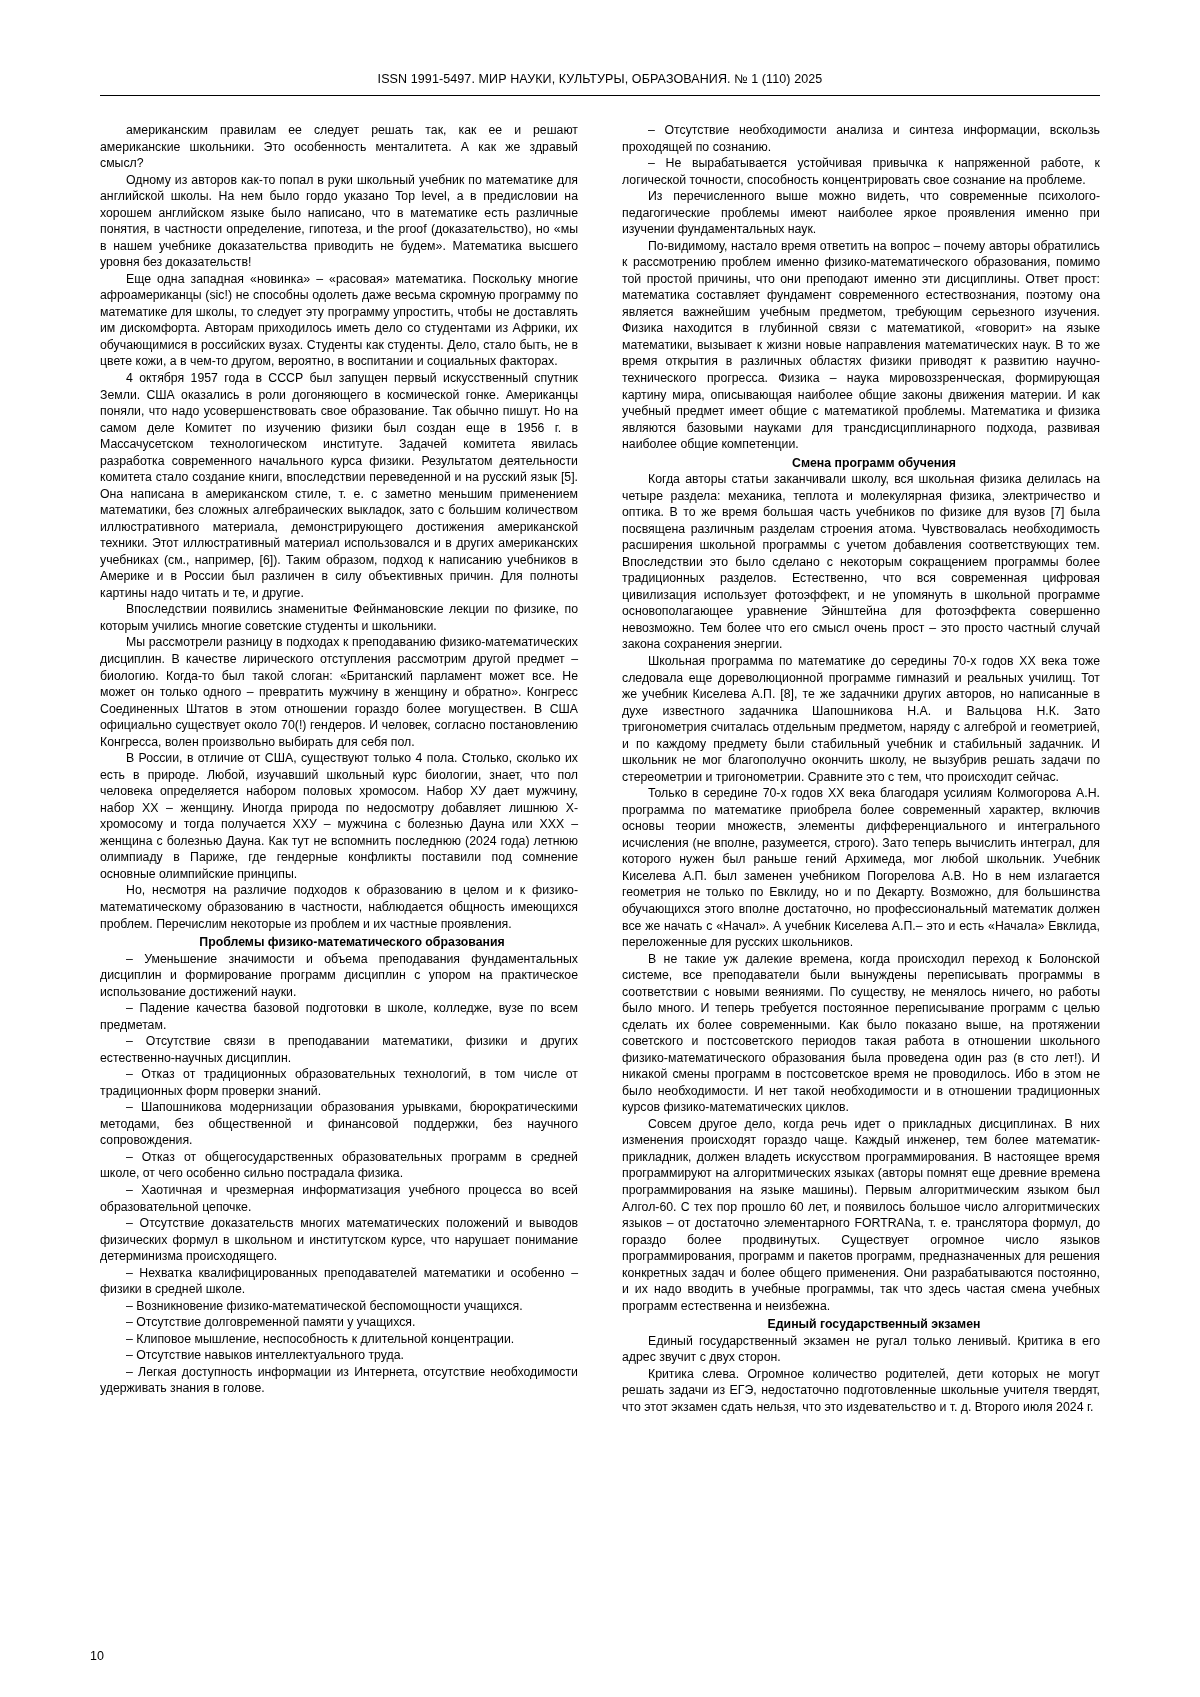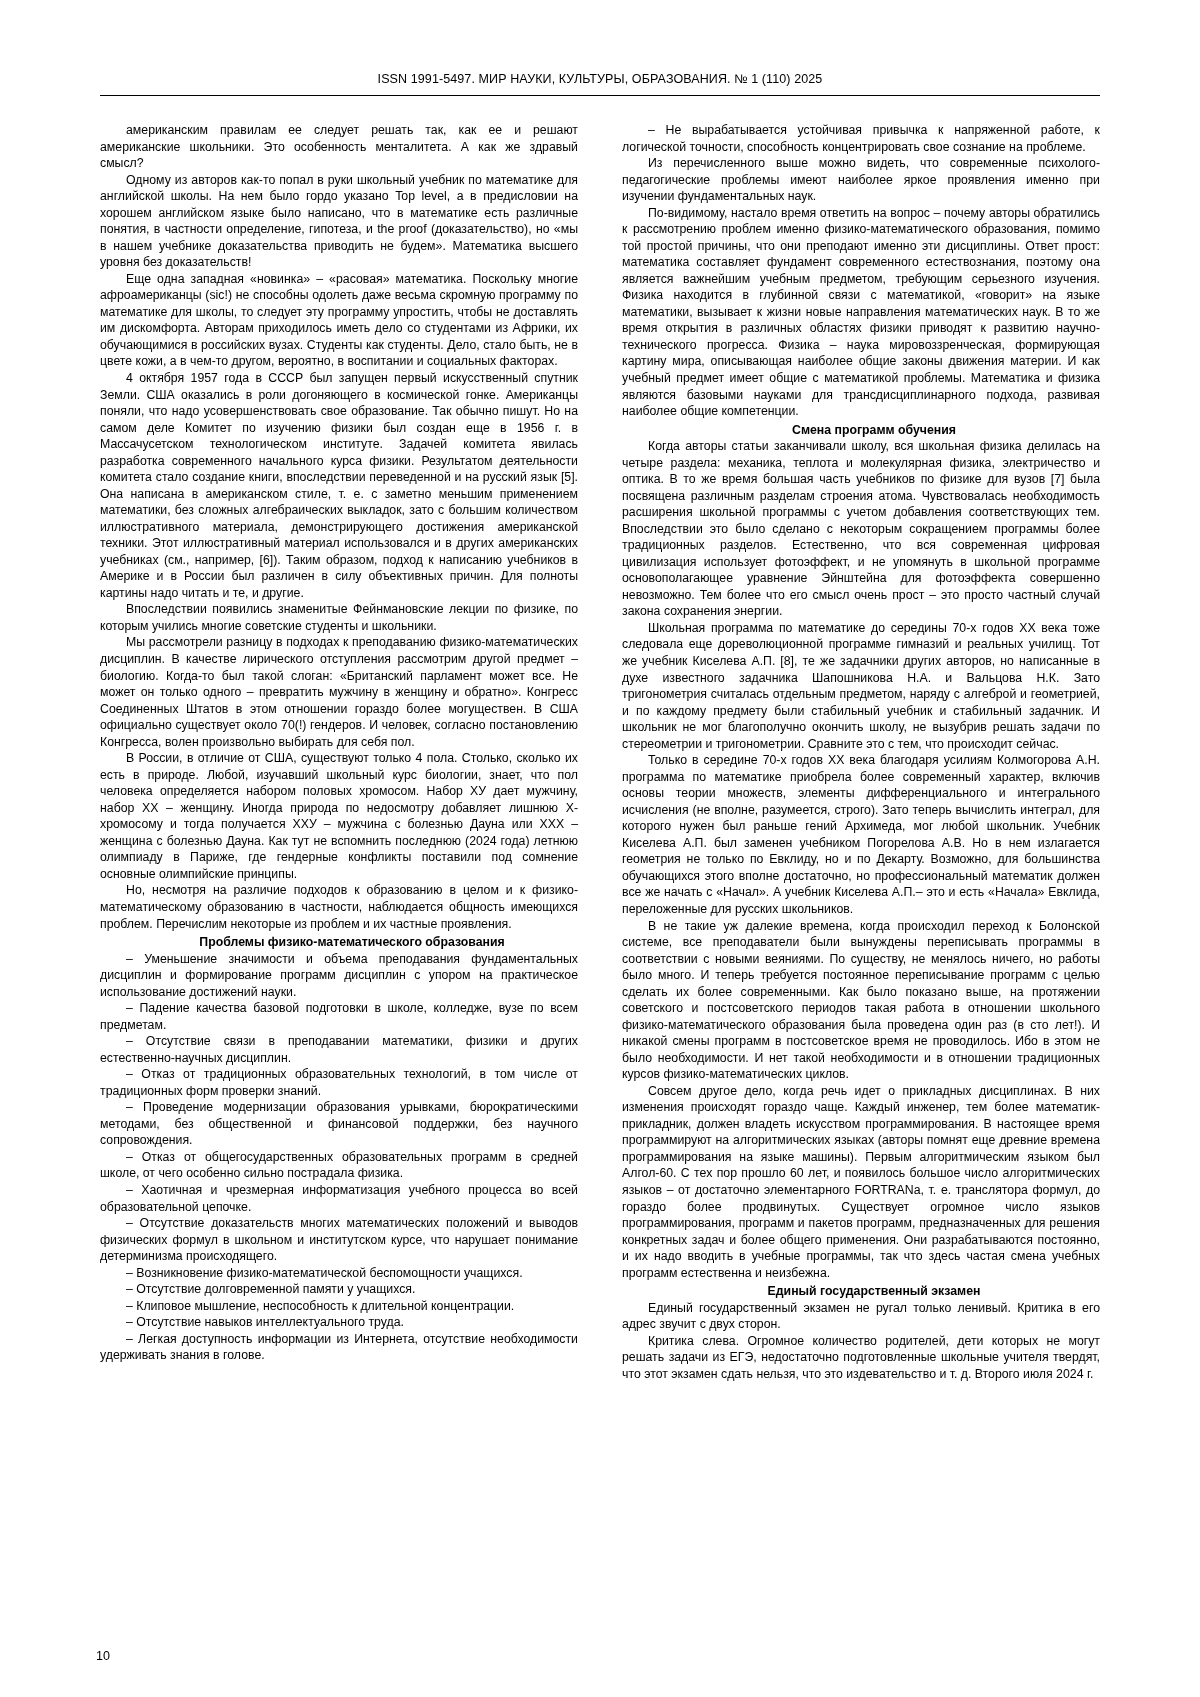--- a/index.html
+++ b/index.html
@@ -47,21 +47,21 @@
   }
   h3.sub {
     font-size: 12.3px;
     font-weight: bold;
     margin: 2px 0 0 0;
     text-indent: 26px;
     text-align: center;
   }
   .folio {
     position: absolute;
-    left: 96px;
+    left: 90px;
     bottom: 34px;
     font-size: 12.5px;
   }
 </style>
 </head>
 <body>
 
 <div class="page">
 
   <div class="running-head">ISSN 1991-5497. МИР НАУКИ, КУЛЬТУРЫ, ОБРАЗОВАНИЯ.  № 1 (110) 2025</div>
@@ -74,31 +74,33 @@
         <p>4 октября 1957 года в СССР был запущен первый искусственный спутник Земли. США оказались в роли догоняющего в космической гонке. Американцы поняли, что надо усовершенствовать свое образование. Так обычно пишут. Но на самом деле Комитет по изучению физики был создан еще в 1956 г. в Массачусетском технологическом институте. Задачей комитета явилась разработка современного начального курса физики. Результатом деятельности комитета стало создание книги, впоследствии переведенной и на русский язык [5]. Она написана в американском стиле, т. е. с заметно меньшим применением математики, без сложных алгебраических выкладок, зато с большим количеством иллюстративного материала, демонстрирующего достижения американской техники. Этот иллюстративный материал использовался и в других американских учебниках (см., например, [6]). Таким образом, подход к написанию учебников в Америке и в России был различен в силу объективных причин. Для полноты картины надо читать и те, и другие.</p>
         <p>Впоследствии появились знаменитые Фейнмановские лекции по физике, по которым учились многие советские студенты и школьники.</p>
         <p>Мы рассмотрели разницу в подходах к преподаванию физико-математических дисциплин. В качестве лирического отступления рассмотрим другой предмет – биологию. Когда-то был такой слоган: «Британский парламент может все. Не может он только одного – превратить мужчину в женщину и обратно». Конгресс Соединенных Штатов в этом отношении гораздо более могуществен. В США официально существует около 70(!) гендеров. И человек, согласно постановлению Конгресса, волен произвольно выбирать для себя пол.</p>
         <p>В России, в отличие от США, существуют только 4 пола. Столько, сколько их есть в природе. Любой, изучавший школьный курс биологии, знает, что пол человека определяется набором половых хромосом. Набор ХУ дает мужчину, набор ХХ – женщину. Иногда природа по недосмотру добавляет лишнюю Х-хромосому и тогда получается ХХУ – мужчина с болезнью Дауна или ХХХ – женщина с болезнью Дауна. Как тут не вспомнить последнюю (2024 года) летнюю олимпиаду в Париже, где гендерные конфликты поставили под сомнение основные олимпийские принципы.</p>
         <p>Но, несмотря на различие подходов к образованию в целом и к физико-математическому образованию в частности, наблюдается общность имеющихся проблем. Перечислим некоторые из проблем и их частные проявления.</p>
         <h3 class="sub">Проблемы физико-математического образования</h3>
         <p>– Уменьшение значимости и объема преподавания фундаментальных дисциплин и формирование программ дисциплин с упором на практическое использование достижений науки.</p>
         <p>– Падение качества базовой подготовки в школе, колледже, вузе по всем предметам.</p>
         <p>– Отсутствие связи в преподавании математики, физики и других естественно-научных дисциплин.</p>
         <p>– Отказ от традиционных образовательных технологий, в том числе от традиционных форм проверки знаний.</p>
-        <p>– Проведение модернизации образования урывками, бюрократическими методами, без общественной и финансовой поддержки, без научного сопровождения.</p>
+        <p>– Шапошникова модернизации образования урывками, бюрократическими методами, без общественной и финансовой поддержки, без научного сопровождения.</p>
         <p>– Отказ от общегосударственных образовательных программ в средней школе, от чего особенно сильно пострадала физика.</p>
         <p>– Хаотичная и чрезмерная информатизация учебного процесса во всей образовательной цепочке.</p>
         <p>– Отсутствие доказательств многих математических положений и выводов физических формул в школьном и институтском курсе, что нарушает понимание детерминизма происходящего.</p>
+        <p>– Нехватка квалифицированных преподавателей математики и особенно – физики в средней школе.</p>
         <p>– Возникновение физико-математической беспомощности учащихся.</p>
         <p>– Отсутствие долговременной памяти у учащихся.</p>
         <p>– Клиповое мышление, неспособность к длительной концентрации.</p>
         <p>– Отсутствие навыков интеллектуального труда.</p>
         <p>– Легкая доступность информации из Интернета, отсутствие необходимости удерживать знания в голове.</p>
       </div>
     <div class="col" id="col-right">
+        <p>– Отсутствие необходимости анализа и синтеза информации, вскользь проходящей по сознанию.</p>
         <p>– Не вырабатывается устойчивая привычка к напряженной работе, к логической точности, способность концентрировать свое сознание на проблеме.</p>
         <p>Из перечисленного выше можно видеть, что современные психолого-педагогические проблемы имеют наиболее яркое проявления именно при изучении фундаментальных наук.</p>
         <p>По-видимому, настало время ответить на вопрос – почему авторы обратились к рассмотрению проблем именно физико-математического образования, помимо той простой причины, что они преподают именно эти дисциплины. Ответ прост: математика составляет фундамент современного естествознания, поэтому она является важнейшим учебным предметом, требующим серьезного изучения. Физика находится в глубинной связи с математикой, «говорит» на языке математики, вызывает к жизни новые направления математических наук. В то же время открытия в различных областях физики приводят к развитию научно-технического прогресса. Физика – наука мировоззренческая, формирующая картину мира, описывающая наиболее общие законы движения материи. И как учебный предмет имеет общие с математикой проблемы. Математика и физика являются базовыми науками для трансдисциплинарного подхода, развивая наиболее общие компетенции.</p>
         <h3 class="sub">Смена программ обучения</h3>
         <p>Когда авторы статьи заканчивали школу, вся школьная физика делилась на четыре раздела: механика, теплота и молекулярная физика, электричество и оптика. В то же время большая часть учебников по физике для вузов [7] была посвящена различным разделам строения атома. Чувствовалась необходимость расширения школьной программы с учетом добавления соответствующих тем. Впоследствии это было сделано с некоторым сокращением программы более традиционных разделов. Естественно, что вся современная цифровая цивилизация использует фотоэффект, и не упомянуть в школьной программе основополагающее уравнение Эйнштейна для фотоэффекта совершенно невозможно. Тем более что его смысл очень прост – это просто частный случай закона сохранения энергии.</p>
         <p>Школьная программа по математике до середины 70-х годов ХХ века тоже следовала еще дореволюционной программе гимназий и реальных училищ. Тот же учебник Киселева А.П. [8], те же задачники других авторов, но написанные в духе известного задачника Шапошникова Н.А. и Вальцова Н.К. Зато тригонометрия считалась отдельным предметом, наряду с алгеброй и геометрией, и по каждому предмету были стабильный учебник и стабильный задачник. И школьник не мог благополучно окончить школу, не вызубрив решать задачи по стереометрии и тригонометрии. Сравните это с тем, что происходит сейчас.</p>
         <p>Только в середине 70-х годов ХХ века благодаря усилиям Колмогорова А.Н. программа по математике приобрела более современный характер, включив основы теории множеств, элементы дифференциального и интегрального исчисления (не вполне, разумеется, строго). Зато теперь вычислить интеграл, для которого нужен был раньше гений Архимеда, мог любой школьник. Учебник Киселева А.П. был заменен учебником Погорелова А.В. Но в нем излагается геометрия не только по Евклиду, но и по Декарту. Возможно, для большинства обучающихся этого вполне достаточно, но профессиональный математик должен все же начать с «Начал». А учебник Киселева А.П.– это и есть «Начала» Евклида, переложенные для русских школьников.</p>
         <p>В не такие уж далекие времена, когда происходил переход к Болонской системе, все преподаватели были вынуждены переписывать программы в соответствии с новыми веяниями. По существу, не менялось ничего, но работы было много. И теперь требуется постоянное переписывание программ с целью сделать их более современными. Как было показано выше, на протяжении советского и постсоветского периодов такая работа в отношении школьного физико-математического образования была проведена один раз (в сто лет!). И никакой смены программ в постсоветское время не проводилось. Ибо в этом не было необходимости. И нет такой необходимости и в отношении традиционных курсов физико-математических циклов.</p>
         <p>Совсем другое дело, когда речь идет о прикладных дисциплинах. В них изменения происходят гораздо чаще. Каждый инженер, тем более математик-прикладник, должен владеть искусством программирования. В настоящее время программируют на алгоритмических языках (авторы помнят еще древние времена программирования на языке машины). Первым алгоритмическим языком был Алгол-60. С тех пор прошло 60 лет, и появилось большое число алгоритмических языков – от достаточно элементарного FORTRANa, т. е. транслятора формул, до гораздо более продвинутых. Существует огромное число языков программирования, программ и пакетов программ, предназначенных для решения конкретных задач и более общего применения. Они разрабатываются постоянно, и их надо вводить в учебные программы, так что здесь частая смена учебных программ естественна и неизбежна.</p>
         <h3 class="sub">Единый государственный экзамен</h3>

